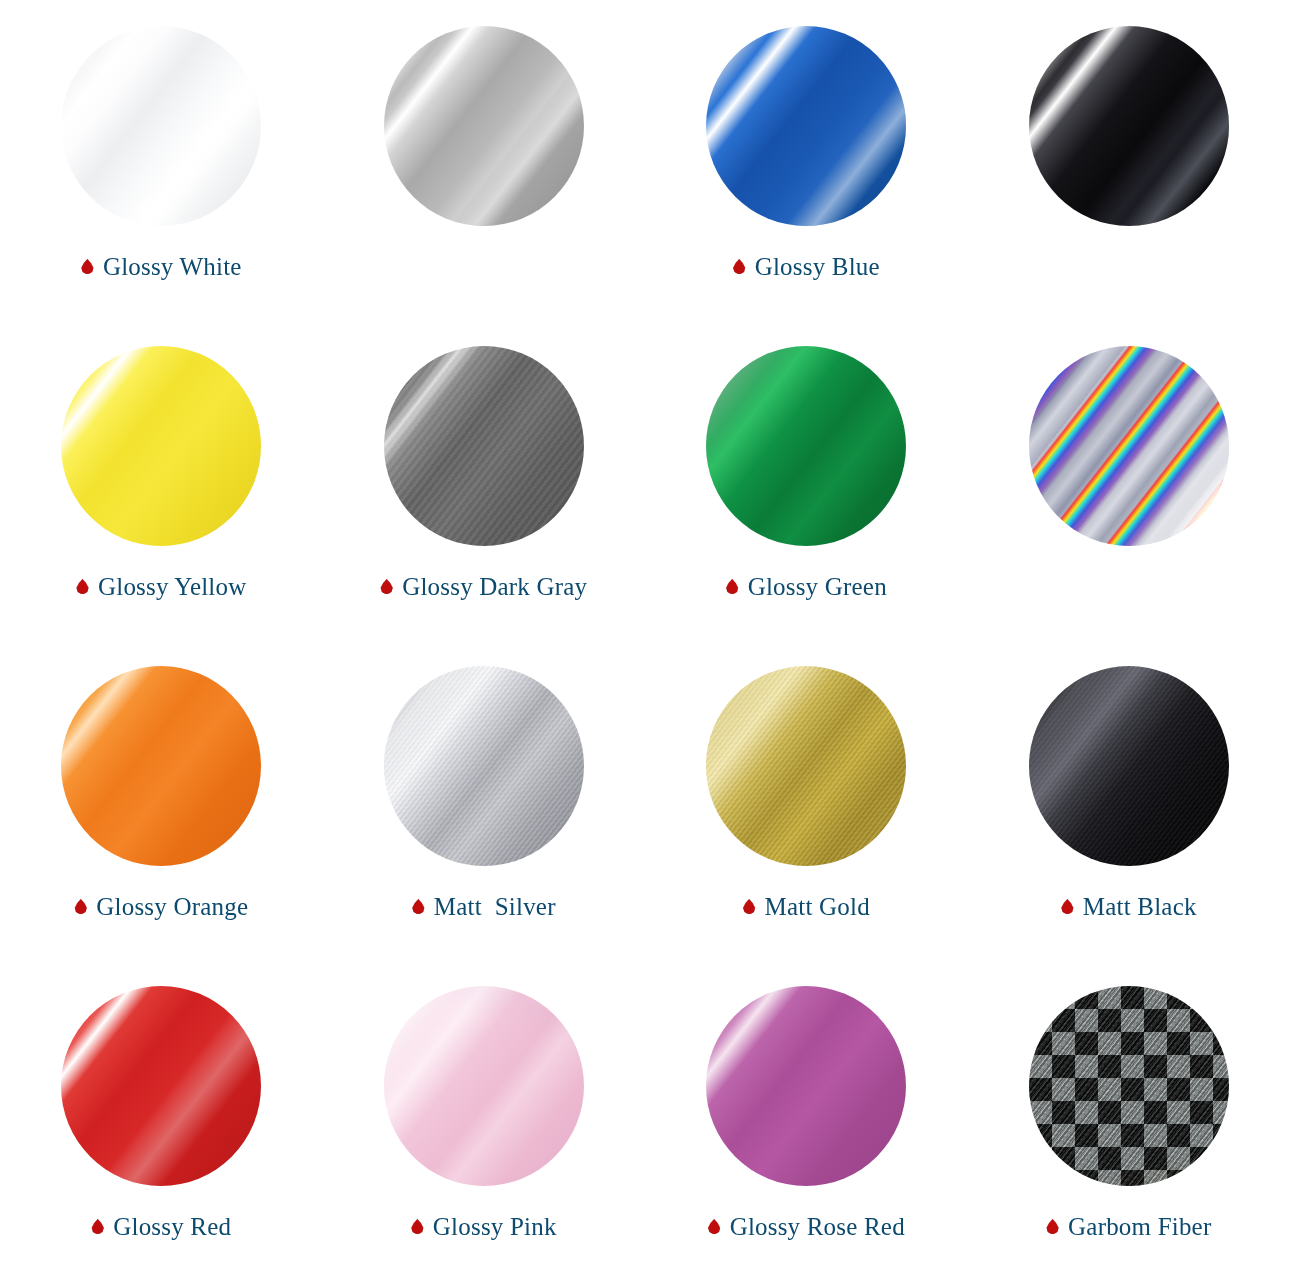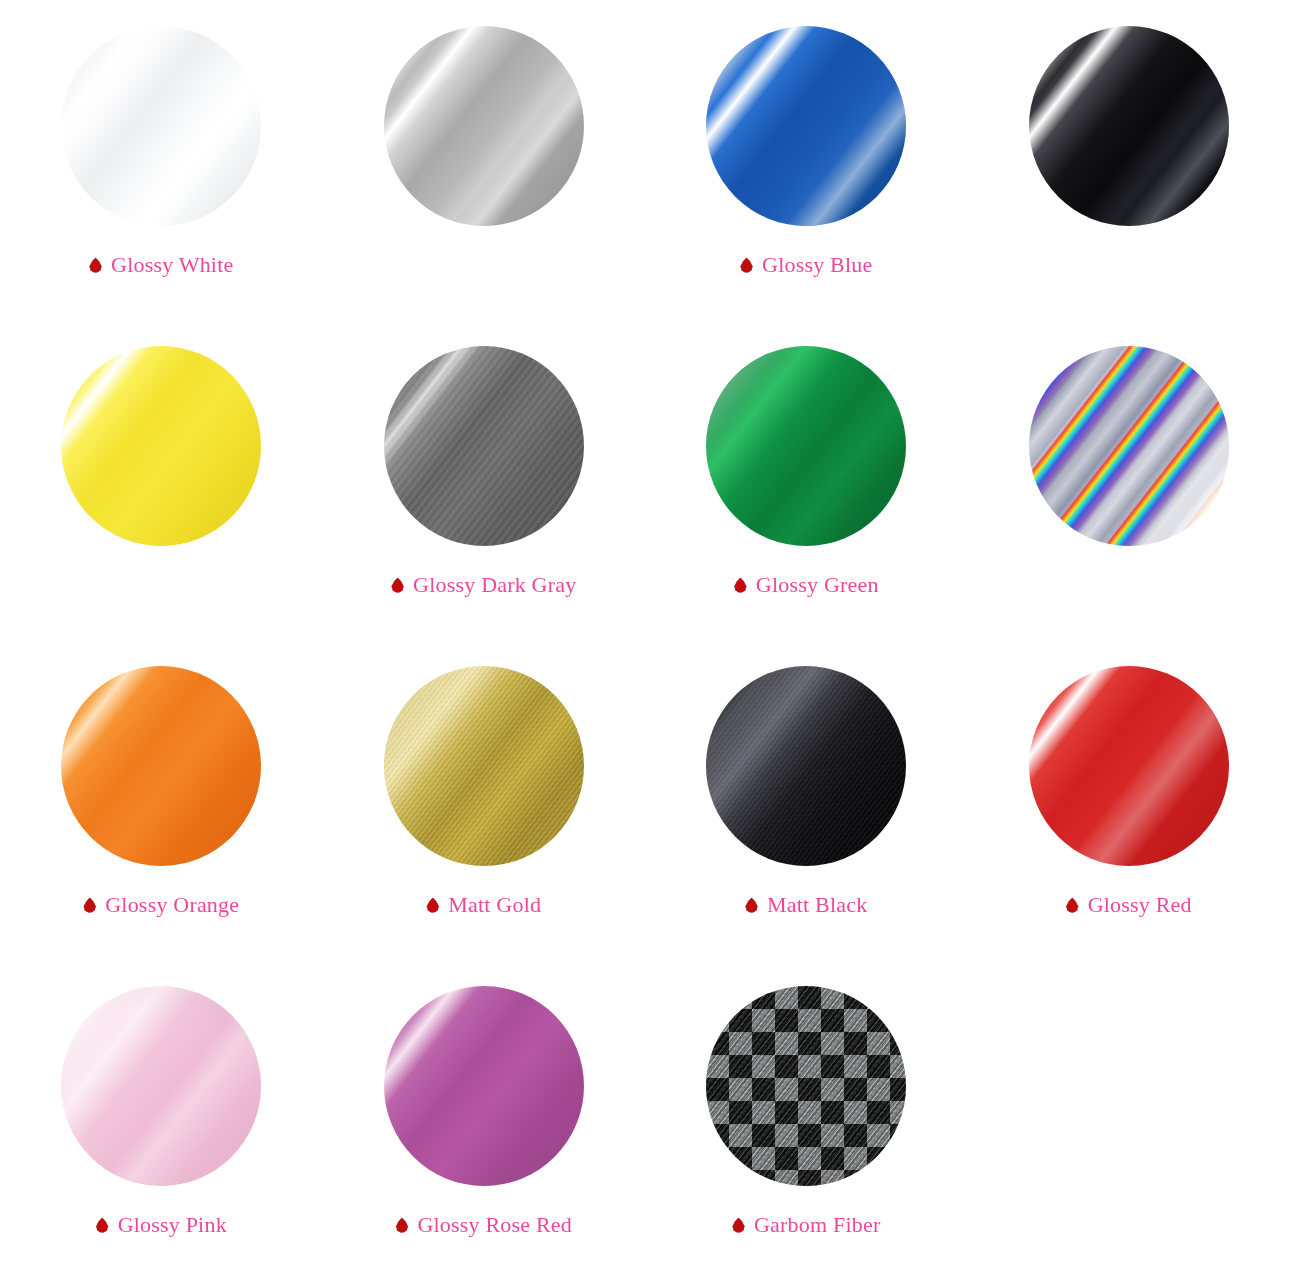--- a/index.html
+++ b/index.html
@@ -66,22 +66,22 @@
     width: 13px;
     height: 15px;
     background: #bf0d0d;
     border-radius: 50% 50% 50% 50% / 62% 62% 38% 38%;
     clip-path: polygon(50% 0%, 78% 26%, 96% 58%, 88% 86%, 62% 100%, 38% 100%, 12% 86%, 4% 58%, 22% 26%);
     flex: 0 0 auto;
     box-shadow: 0 0 0 0.5px rgba(90,0,0,0.55);
   }
 
   .label-text {
-    font-size: 22px;
-    color: #ec4899;
+    font-size: 25px;
+    color: #0c4a6e;
     letter-spacing: 0.2px;
     white-space: pre;
     line-height: 1;
   }
 
   
 
   
   .f-glossy-white {
     background:
@@ -350,20 +350,24 @@
         </div>
     </div>
   </div>
 
   <div class="swatch-cell">
     <div class="disc-wrap">
       <div class="disc f-glossy-yellow">
           <span class="sheen"></span>
         </div>
     </div>
+    <div class="label-row">
+      <span class="bullet"></span>
+      <span class="label-text">Glossy Yellow</span>
+    </div>
   </div>
 
   <div class="swatch-cell">
     <div class="disc-wrap">
       <div class="disc f-glossy-darkgray">
           <span class="sheen"></span>
         </div>
     </div>
     <div class="label-row">
       <span class="bullet"></span>
@@ -396,20 +400,31 @@
       <div class="disc f-glossy-orange">
           <span class="sheen"></span>
         </div>
     </div>
     <div class="label-row">
       <span class="bullet"></span>
       <span class="label-text">Glossy Orange</span>
     </div>
   </div>
 
+  <div class="swatch-cell">
+    <div class="disc-wrap">
+      <div class="disc f-matt-silver">
+          <span class="sheen"></span>
+        </div>
+    </div>
+    <div class="label-row">
+      <span class="bullet"></span>
+      <span class="label-text">Matt  Silver</span>
+    </div>
+  </div>
 
   <div class="swatch-cell">
     <div class="disc-wrap">
       <div class="disc f-matt-gold">
           <span class="sheen"></span>
         </div>
     </div>
     <div class="label-row">
       <span class="bullet"></span>
       <span class="label-text">Matt Gold</span>

